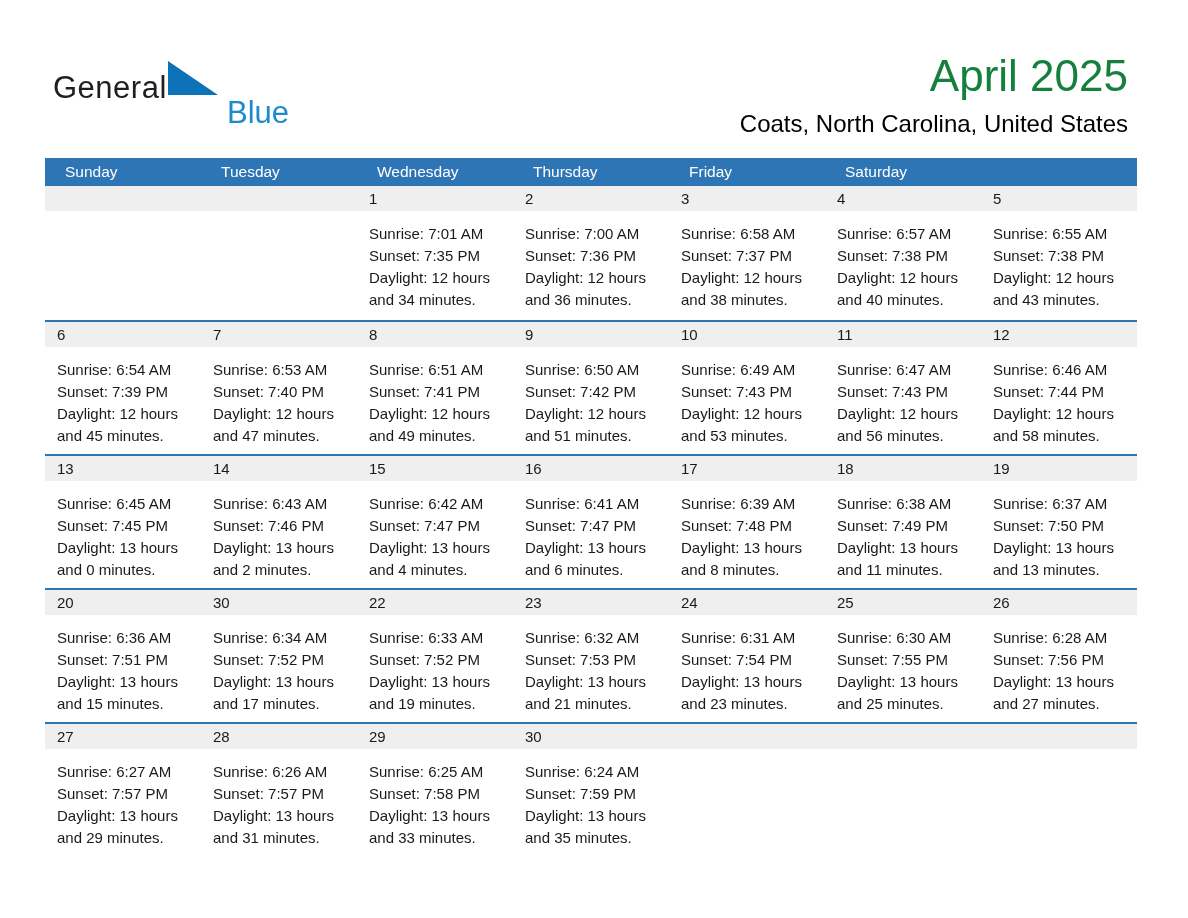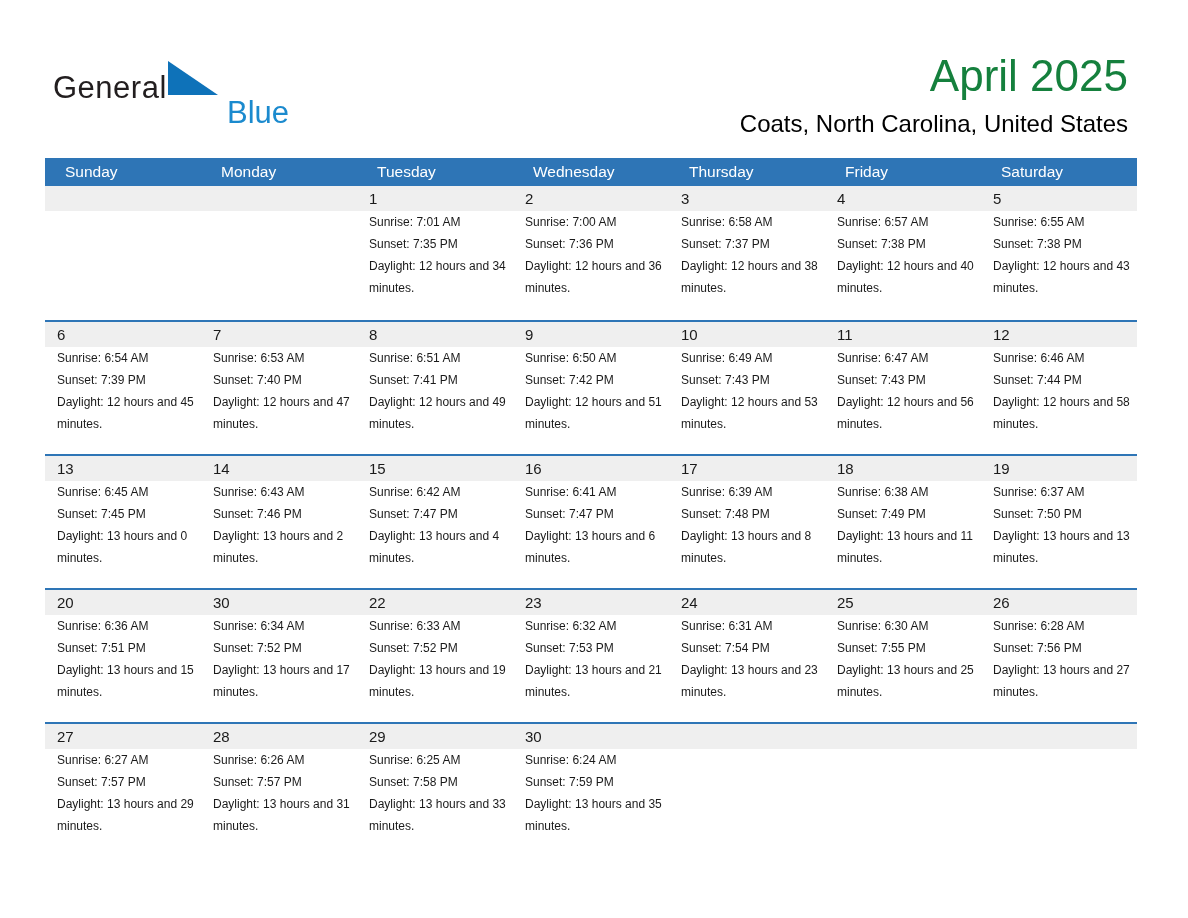--- a/index.html
+++ b/index.html
@@ -30,21 +30,21 @@
                   overflow:hidden; white-space:nowrap; }
 
   .week { height:134px; overflow:hidden; }
   .week + .week { border-top:2px solid var(--blue-bar); }
 
   .band { display:grid; grid-template-columns:repeat(7,1fr);
           background:var(--band-bg); height:25px; }
   .num { font-size:15px; line-height:26px; padding-left:12px; color:#1a1a1a; }
 
   .details { display:grid; grid-template-columns:repeat(7,1fr); }
-  .cell { padding:0 6px 0 12px; font-size:12px; line-height:22px; color:#1a1a1a; }
+  .cell { padding:12px 6px 0 12px; font-size:15px; line-height:22px; color:#1a1a1a; }
 </style>
 </head>
 <body>
 
 <div class="page">
 
   <div class="top">
     <div class="logo">
       <span class="logo-general">General</span>
       <svg class="logo-tri" viewBox="0 0 50 34" preserveAspectRatio="none">
@@ -54,21 +54,20 @@
     </div>
     <div class="titles">
       <div class="month-title">April 2025</div>
       <div class="location">Coats, North Carolina, United States</div>
     </div>
   </div>
 
   <div class="calendar">
     <div class="weekday-row">
         <div class="weekday-cell">Sunday</div>
-        <div class="weekday-cell">Monday</div>
         <div class="weekday-cell">Tuesday</div>
         <div class="weekday-cell">Wednesday</div>
         <div class="weekday-cell">Thursday</div>
         <div class="weekday-cell">Friday</div>
         <div class="weekday-cell">Saturday</div>
       </div>
     <div>
         <section class="week">
           <div class="band">
             <div class="num"></div>

